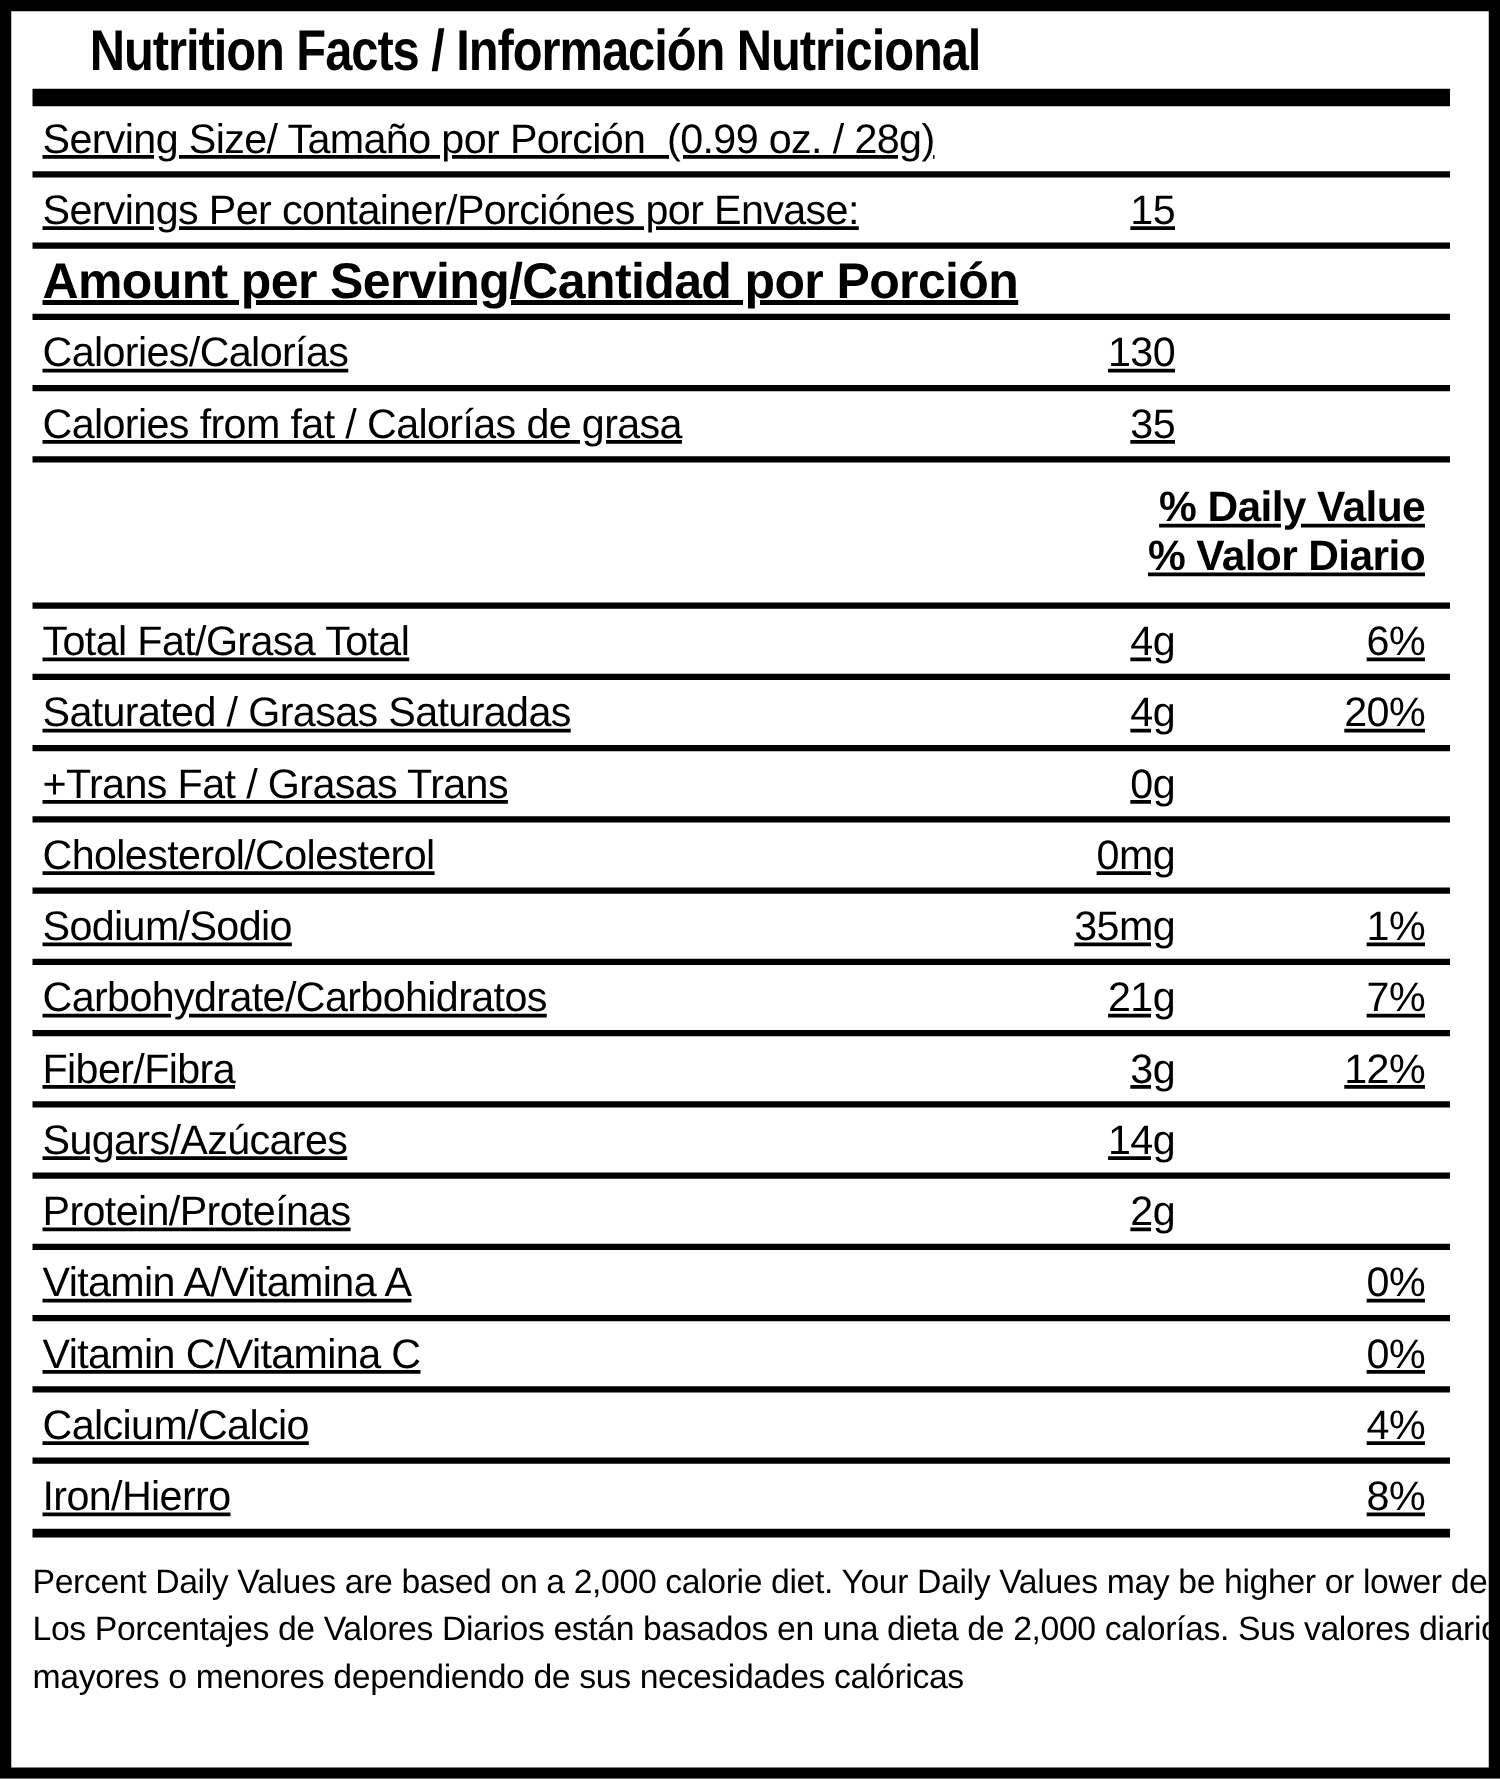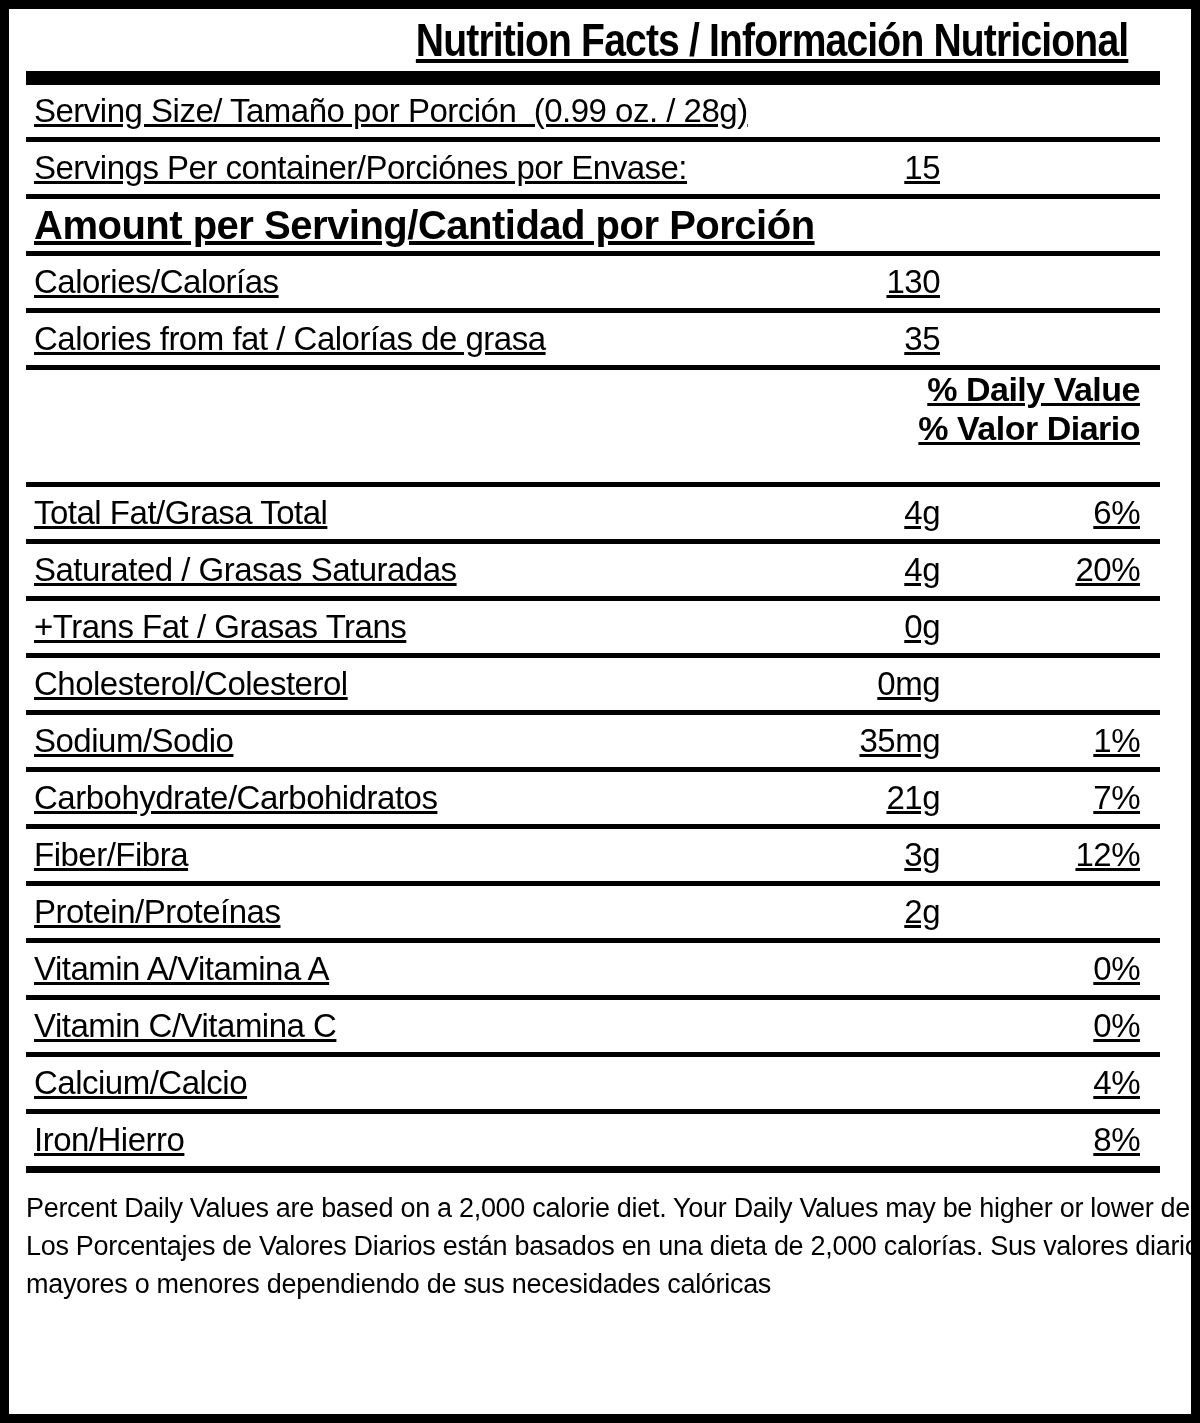--- a/index.html
+++ b/index.html
@@ -14,22 +14,21 @@
     border: 9px solid #000;
     background: #fff;
     color: #000;
     font-family: "Liberation Sans", sans-serif;
     overflow: hidden;
   }
   .hdr {
     height: 62px;
     display: flex;
     align-items: center;
-    justify-content: flex-end;
-    text-decoration: underline;
+    justify-content: flex-start;
   }
   .hdr .t {
     display: inline-block;
     font-weight: bold;
     font-size: 46px;
     letter-spacing: -1px;
     white-space: nowrap;
     transform: scaleX(0.85);
     transform-origin: center;
   }
@@ -61,21 +60,21 @@
   .row .pct { text-align: right; padding-right: 20px; }
   .row.bold {
     font-weight: bold;
     font-size: 40px;
   }
   .dv-block {
     height: 112px;
     border-bottom: 5px solid #000;
     display: flex;
     flex-direction: column;
-    justify-content: flex-start;
+    justify-content: center;
     align-items: flex-end;
     padding-right: 20px;
     font-weight: bold;
     font-size: 34px;
     letter-spacing: -0.5px;
   }
   .row.last-row { border-bottom-width: 7px; }
   .foot {
     margin: 0 31px 0 17px;
     padding-top: 16px;
@@ -164,20 +163,25 @@
       <span class="val">21g</span>
       <span class="pct">7%</span>
     </div>
 
     <div class="row">
       <span class="lbl">Fiber/Fibra</span>
       <span class="val">3g</span>
       <span class="pct">12%</span>
     </div>
 
+    <div class="row">
+      <span class="lbl">Sugars/Azúcares</span>
+      <span class="val">14g</span>
+      <span class="pct"></span>
+    </div>
 
     <div class="row">
       <span class="lbl">Protein/Proteínas</span>
       <span class="val">2g</span>
       <span class="pct"></span>
     </div>
 
     <div class="row">
       <span class="lbl">Vitamin A/Vitamina A</span>
       <span class="val"></span>

